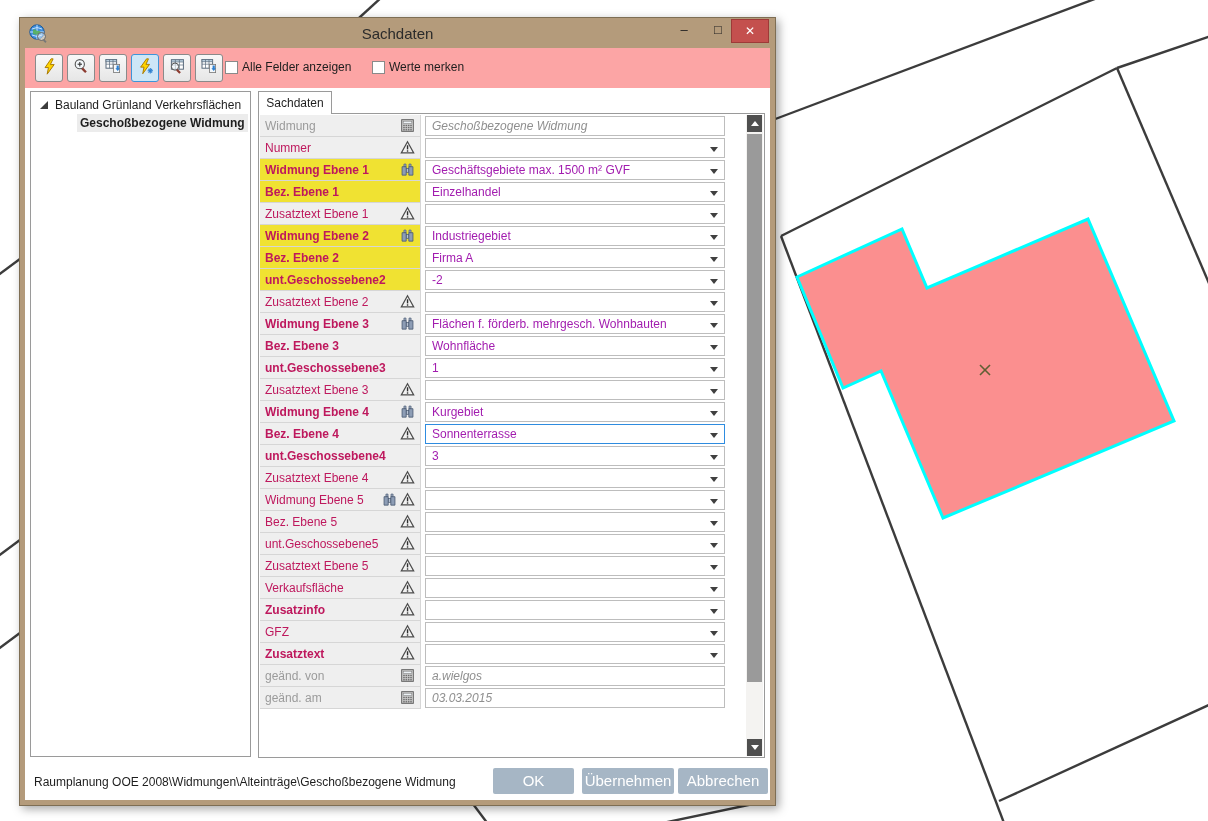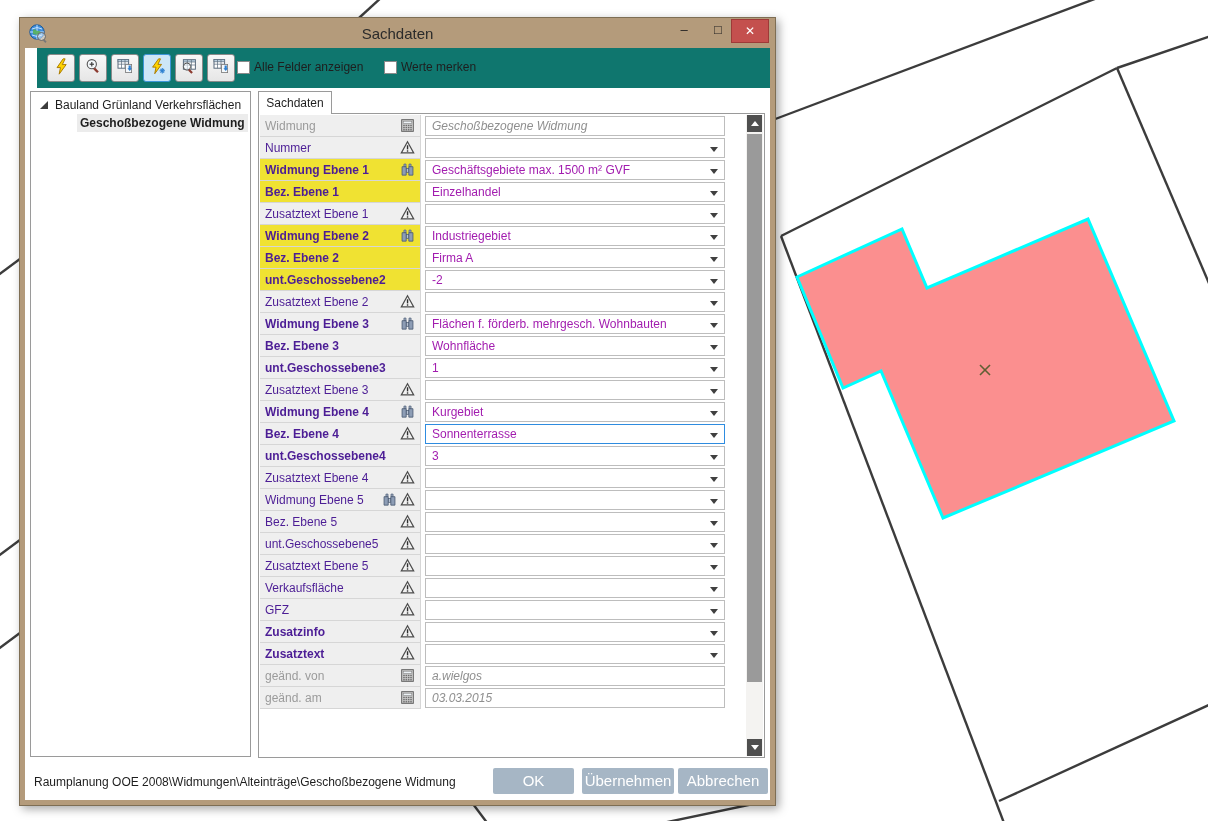--- a/index.html
+++ b/index.html
@@ -19,21 +19,21 @@
   #app-icon { position:absolute; left:8px; top:5px; width:20px; height:20px; }
   .winbtn { position:absolute; top:1px; height:24px; width:30px; text-align:center;
     color:#222; font-size:13px; line-height:22px; cursor:default; }
   #btn-min { right:76px; }
   #btn-max { right:42px; }
   #btn-close { right:6px; width:38px; background:#c4504e; color:#fff;
     border:1px solid #9e3a38; font-weight:bold; font-size:12px; }
   #content { position:absolute; left:5px; top:30px; right:5px; bottom:5px; background:#fff; }
 
   
-  #toolbar { position:absolute; left:12px; top:0; right:0; height:40px; background:#0f766e; }
+  #toolbar { position:absolute; left:0; top:0; right:0; height:40px; background:#fca5a5; }
   .tbtn { position:absolute; top:6px; width:28px; height:28px; background:linear-gradient(#f8f8f8,#e6e6e6);
     border:1px solid #8a8a8a; border-radius:3px; display:flex; align-items:center; justify-content:center; }
   .tbtn.selected { background:#cde6f7; border-color:#3d95d8; }
   .cbx { position:absolute; top:13px; width:13px; height:13px; background:#fff; border:1px solid #8a8a8a; }
   .cbx-label { position:absolute; top:12px; font-size:12px; color:#1e1e1e; }
 
   
   #tree { position:absolute; left:5px; top:43px; width:221px; height:666px;
     border:1px solid #9a9a9a; background:#fff; font-size:12px; color:#1e1e1e; }
   .tree-row { position:relative; height:18px; line-height:18px; white-space:nowrap;text-align:center; }
@@ -45,21 +45,21 @@
   
   #tab { position:absolute; left:233px; top:43px; width:74px; height:23px; background:#fff;
     border:1px solid #9a9a9a; border-bottom:none; font-size:12px; text-align:center; line-height:22px;
     z-index:2; color:#1e1e1e; }
   #formwrap { position:absolute; left:233px; top:65px; width:507px; height:645px;
     border:1px solid #9a9a9a; background:#fff; }
   #rows { position:absolute; left:1px; top:1px; width:485px; }
   .row { position:relative; height:22px; }
   .lcell { position:absolute; left:0; top:0; width:161px; height:22px; background:#efefef;
     border-bottom:1px solid #d6d6d6; border-right:1px solid #d6d6d6;
-    display:flex; align-items:center; font-size:12px; color:#4c1d95; padding:0 3px 0 5px; }
+    display:flex; align-items:center; font-size:12px; color:#be185d; padding:0 3px 0 5px; }
   .lcell .lbl { flex:1 1 auto; overflow:hidden; white-space:nowrap; }
   .lcell.yellow { background:#f0e232; }
   .lcell.bold .lbl { font-weight:bold; }
   .lcell.gray { color:#9b9b9b; }
   .licon { flex:0 0 auto; width:17px; height:15px; margin-left:1px; }
   .vcell { position:absolute; left:165px; top:1px; width:300px; height:20px; background:#fff;
     border:1px solid #bdbdbd; font-size:12px; line-height:18px; padding:0 16px 0 6px;
     color:#a21caf; white-space:nowrap; overflow:hidden; }
   .vcell.focused { border:1px solid #2e8ce0; }
   .vcell.ro { font-style:italic; color:#8f8f8f; padding-right:6px; }
@@ -433,33 +433,33 @@
                 <span class="lbl">Verkaufsfläche</span>
                 <span class="licon"><svg viewBox="0 0 16 16" width="15" height="15">
                     <path d="M8 1.8 L14.6 13.8 H1.4 Z" fill="#f2f2f2" stroke="#4c4c4c" stroke-width="1.3"></path>
                     <rect x="7.3" y="5.6" width="1.5" height="4.4" fill="#2e2e2e"></rect>
                     <rect x="7.3" y="11" width="1.5" height="1.5" fill="#2e2e2e"></rect>
                   </svg></span>
               </div>
               <div class="vcell"><span></span><span class="arrow"></span></div>
             </div>
             <div class="row">
+              <div class="lcell bold">
+                <span class="lbl">Zusatzinfo</span>
+                <span class="licon"><svg viewBox="0 0 16 16" width="15" height="15">
+                    <path d="M8 1.8 L14.6 13.8 H1.4 Z" fill="#f2f2f2" stroke="#4c4c4c" stroke-width="1.3"></path>
+                    <rect x="7.3" y="5.6" width="1.5" height="4.4" fill="#2e2e2e"></rect>
+                    <rect x="7.3" y="11" width="1.5" height="1.5" fill="#2e2e2e"></rect>
+                  </svg></span>
+              </div>
+              <div class="vcell"><span></span><span class="arrow"></span></div>
+            </div>
+            <div class="row">
               <div class="lcell">
                 <span class="lbl">GFZ</span>
-                <span class="licon"><svg viewBox="0 0 16 16" width="15" height="15">
-                    <path d="M8 1.8 L14.6 13.8 H1.4 Z" fill="#f2f2f2" stroke="#4c4c4c" stroke-width="1.3"></path>
-                    <rect x="7.3" y="5.6" width="1.5" height="4.4" fill="#2e2e2e"></rect>
-                    <rect x="7.3" y="11" width="1.5" height="1.5" fill="#2e2e2e"></rect>
-                  </svg></span>
-              </div>
-              <div class="vcell"><span></span><span class="arrow"></span></div>
-            </div>
-            <div class="row">
-              <div class="lcell bold">
-                <span class="lbl">Zusatzinfo</span>
                 <span class="licon"><svg viewBox="0 0 16 16" width="15" height="15">
                     <path d="M8 1.8 L14.6 13.8 H1.4 Z" fill="#f2f2f2" stroke="#4c4c4c" stroke-width="1.3"></path>
                     <rect x="7.3" y="5.6" width="1.5" height="4.4" fill="#2e2e2e"></rect>
                     <rect x="7.3" y="11" width="1.5" height="1.5" fill="#2e2e2e"></rect>
                   </svg></span>
               </div>
               <div class="vcell"><span></span><span class="arrow"></span></div>
             </div>
             <div class="row">
               <div class="lcell bold">

